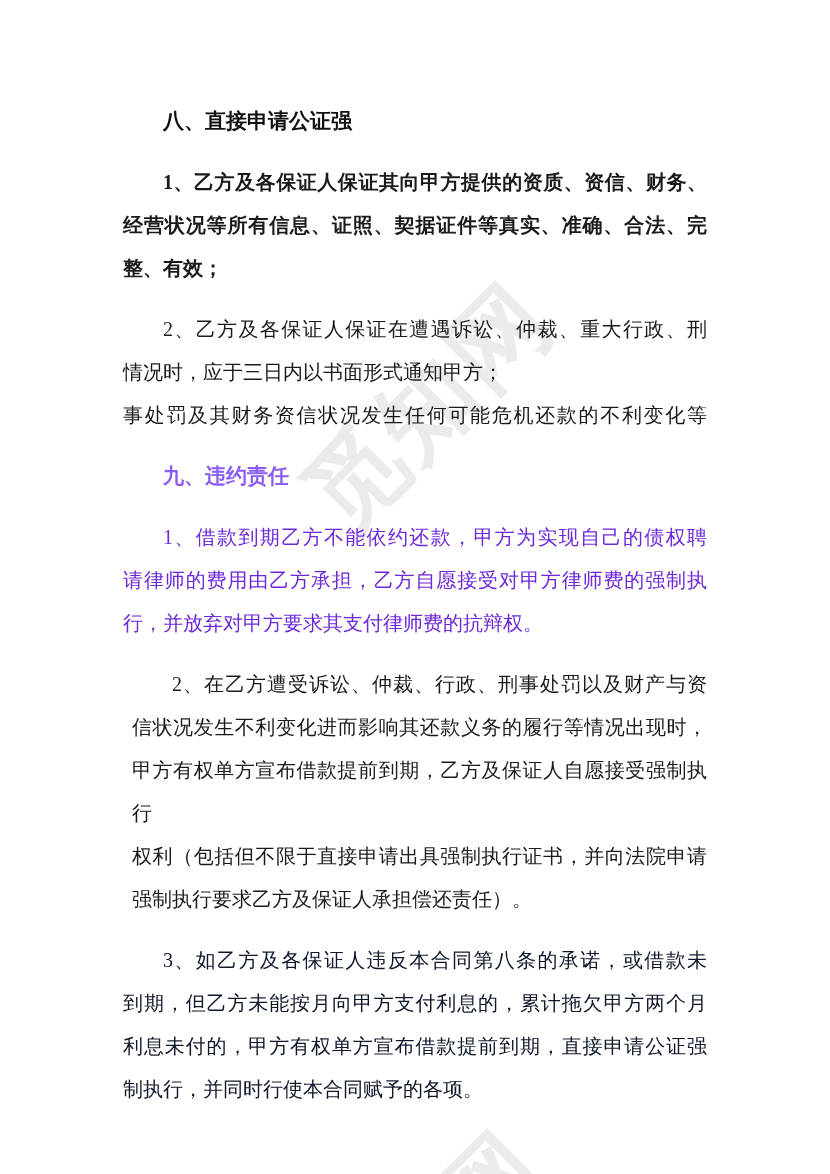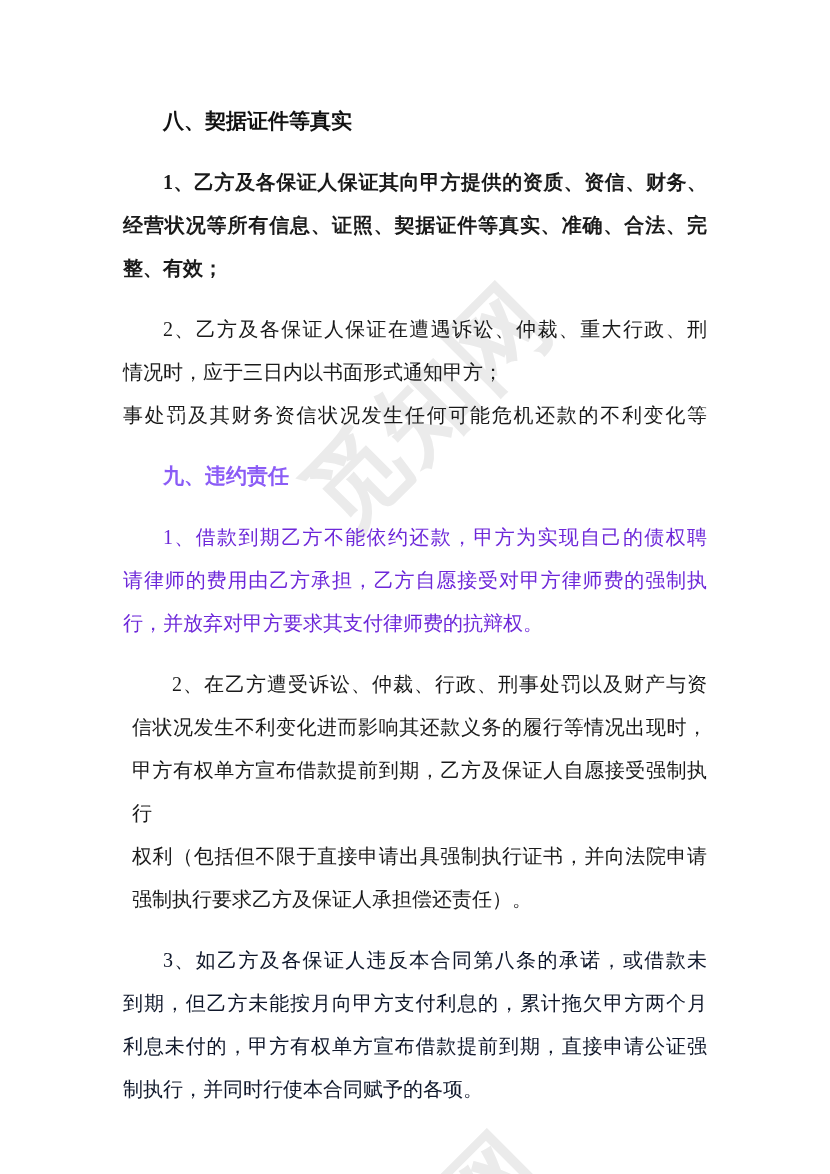--- a/index.html
+++ b/index.html
@@ -59,21 +59,21 @@
   .line.first { padding-left: 40px; }
   .line.last { text-align-last: left; }
 </style>
 </head>
 <body style="background: rgb(255, 255, 255);">
 
 <div class="watermark wm1" style="color: rgb(235, 235, 235);">觅知网</div>
 <div class="watermark wm2" style="color: rgb(235, 235, 235);">觅知网</div>
 
 <div class="doc">
-    <div class="block heading" style="color: rgb(17, 17, 17);">八、契据证件等真实</div>
+    <div class="block heading" style="color: rgb(17, 17, 17);">八、直接申请公证强</div>
     <div class="block paragraph" style="color: rgb(26, 26, 26); font-weight: bold;">
       <div class="line first">1、乙方及各保证人保证其向甲方提供的资质、资信、财务、</div>
       <div class="line">经营状况等所有信息、证照、契据证件等真实、准确、合法、完</div>
       <div class="line last">整、有效；</div>
     </div>
     <div class="block paragraph" style="color: rgb(26, 26, 26);">
       <div class="line first">2、乙方及各保证人保证在遭遇诉讼、仲裁、重大行政、刑</div>
       <div class="line last">情况时，应于三日内以书面形式通知甲方；</div>
       <div class="line">事处罚及其财务资信状况发生任何可能危机还款的不利变化等</div>
     </div>

